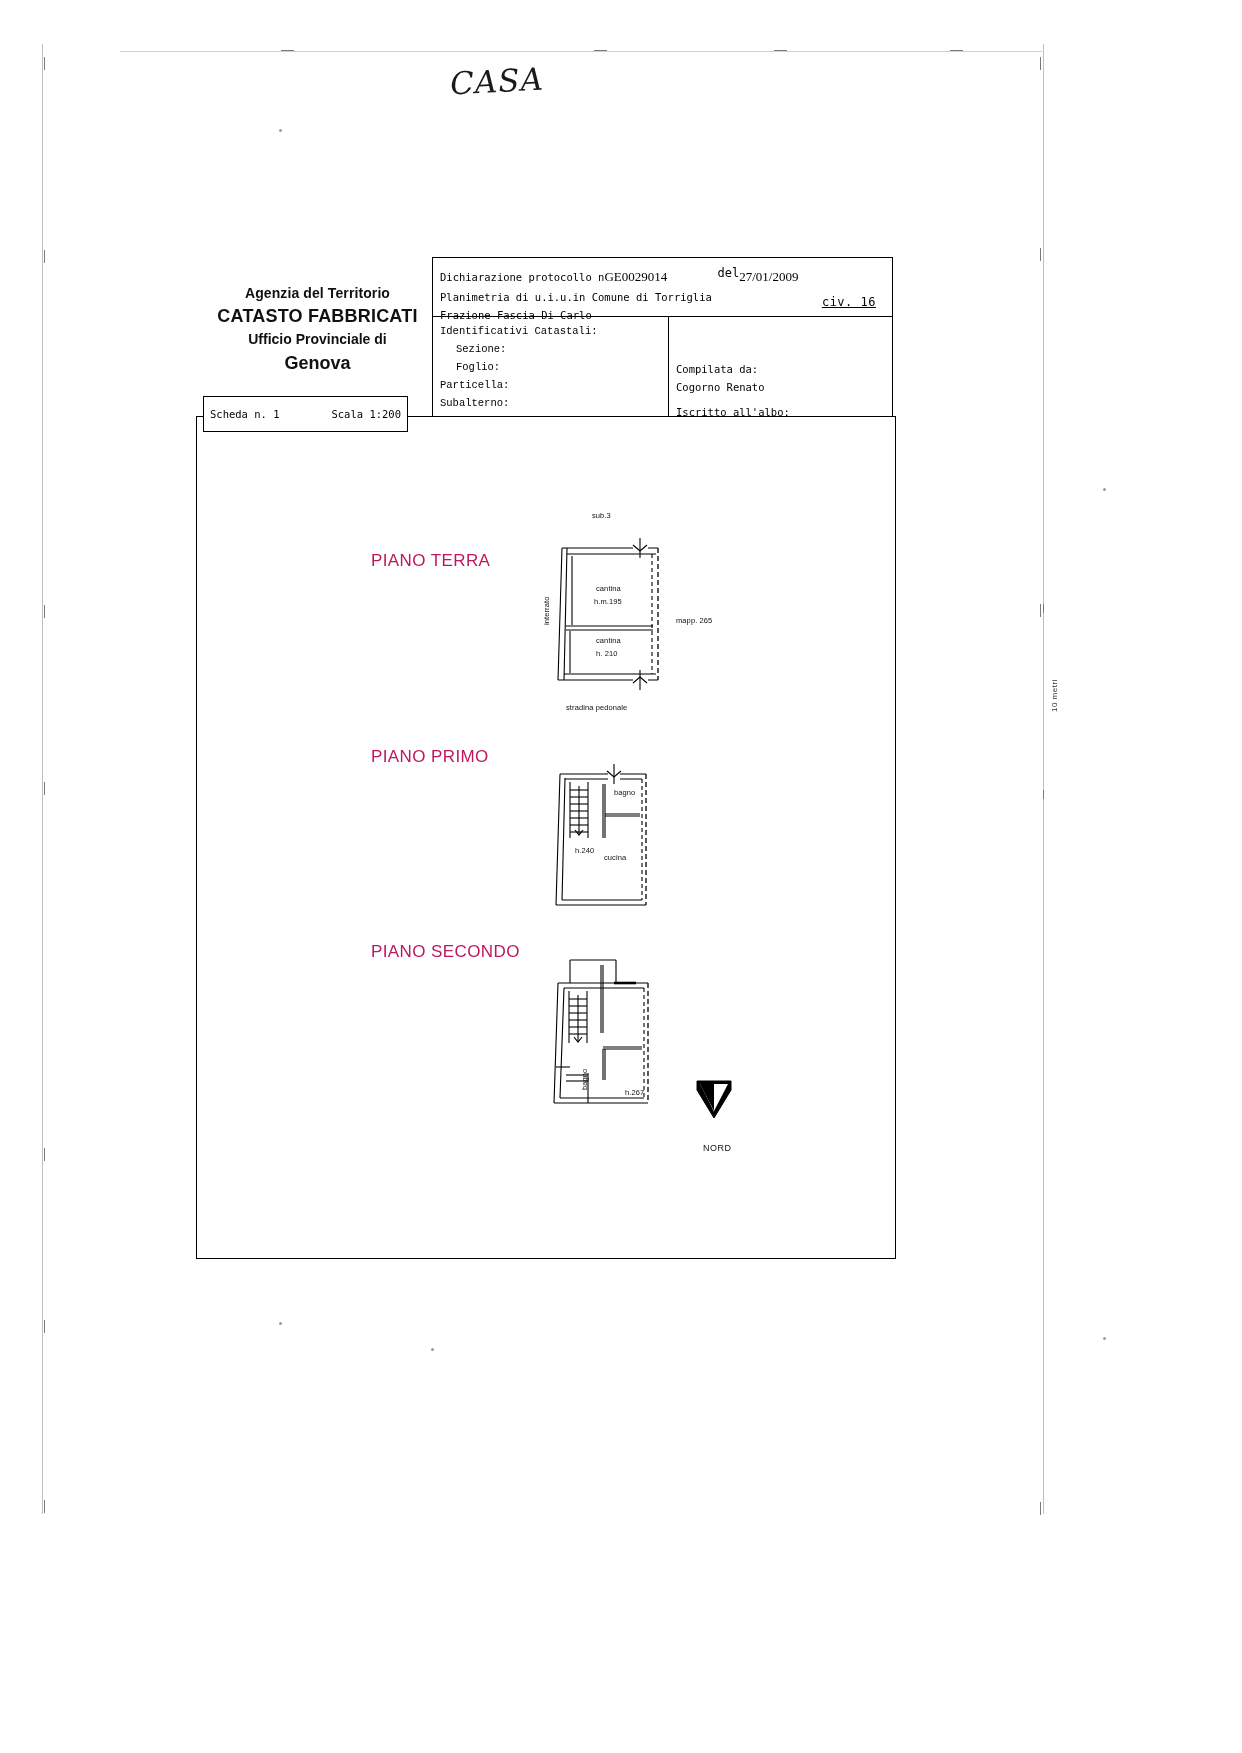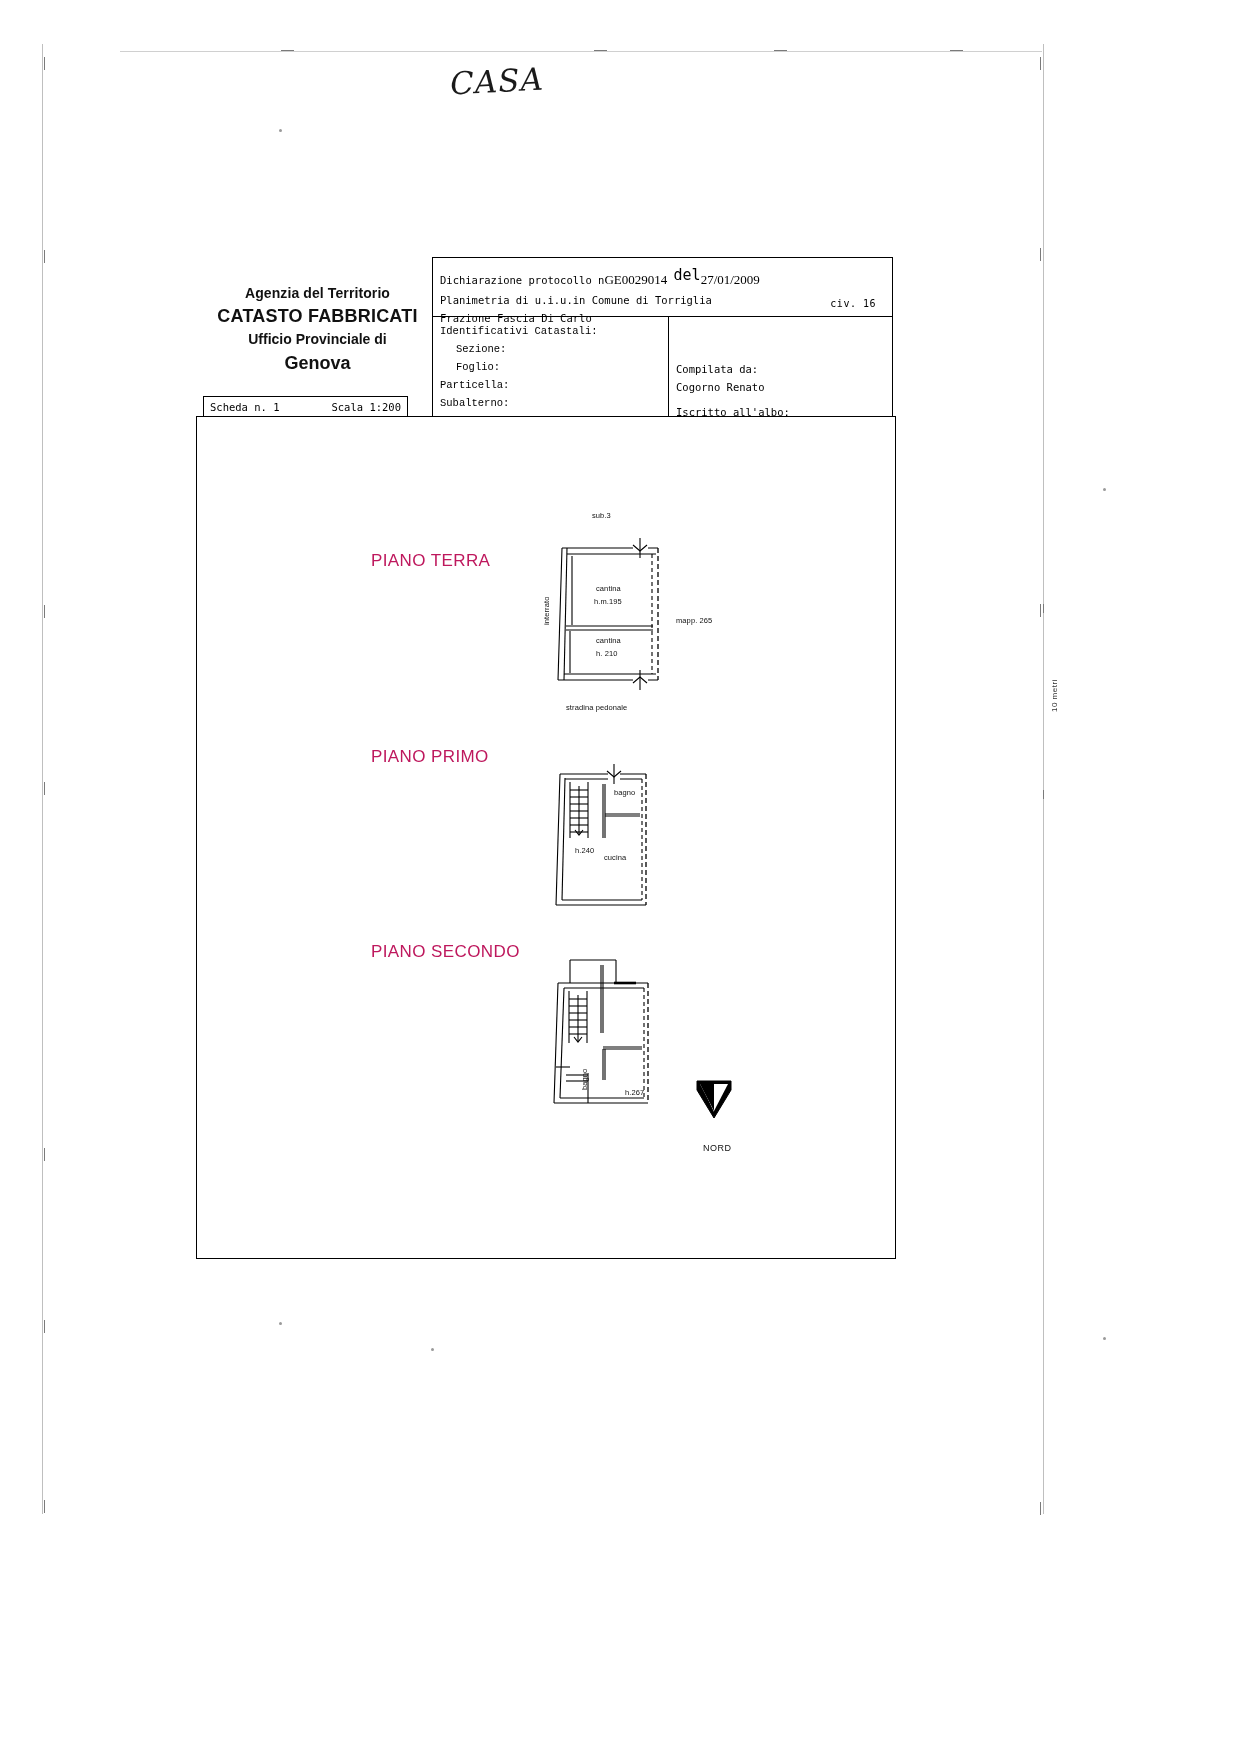--- a/index.html
+++ b/index.html
@@ -92,30 +92,32 @@
     position: relative;
     height: 59px;
     box-sizing: border-box;
   }
   .hdr-row { white-space: nowrap; line-height: 1.72; }
   .val-hand {
     font-family: "Liberation Serif", serif;
     font-size: 13px;
   }
   .sup {
-    font-size: 15px;
+    font-size: 12px;
     vertical-align: 4px;
+    margin-left: 44px;
   }
   .civ {
     position: absolute;
     right: 16px;
     bottom: 7px;
     font-family: "DejaVu Sans Mono", monospace;
-    font-size: 10px;
+    font-size: 12px;
     letter-spacing: .5px;
+    text-decoration: underline;
   }
   .hdr-bottom {
     display: flex;
     min-height: 78px;
   }
   .hdr-left {
     width: 236px;
     border-right: 1.4px solid #000;
     padding: 5px 7px 6px 7px;
     box-sizing: border-box;
@@ -136,21 +138,21 @@
     bottom: 6px;
     letter-spacing: 1px;
   }
 
   
   .scheda {
     position: absolute;
     left: 203px;
     top: 396px;
     width: 205px;
-    height: 21px;
+    height: 36px;
     border: 1.4px solid #000;
     background: #fff;
     font-family: "DejaVu Sans Mono", monospace;
     font-size: 10.5px;
     display: flex;
     align-items: center;
     padding: 0 6px;
     box-sizing: border-box;
     justify-content: space-between;
     z-index: 3;

